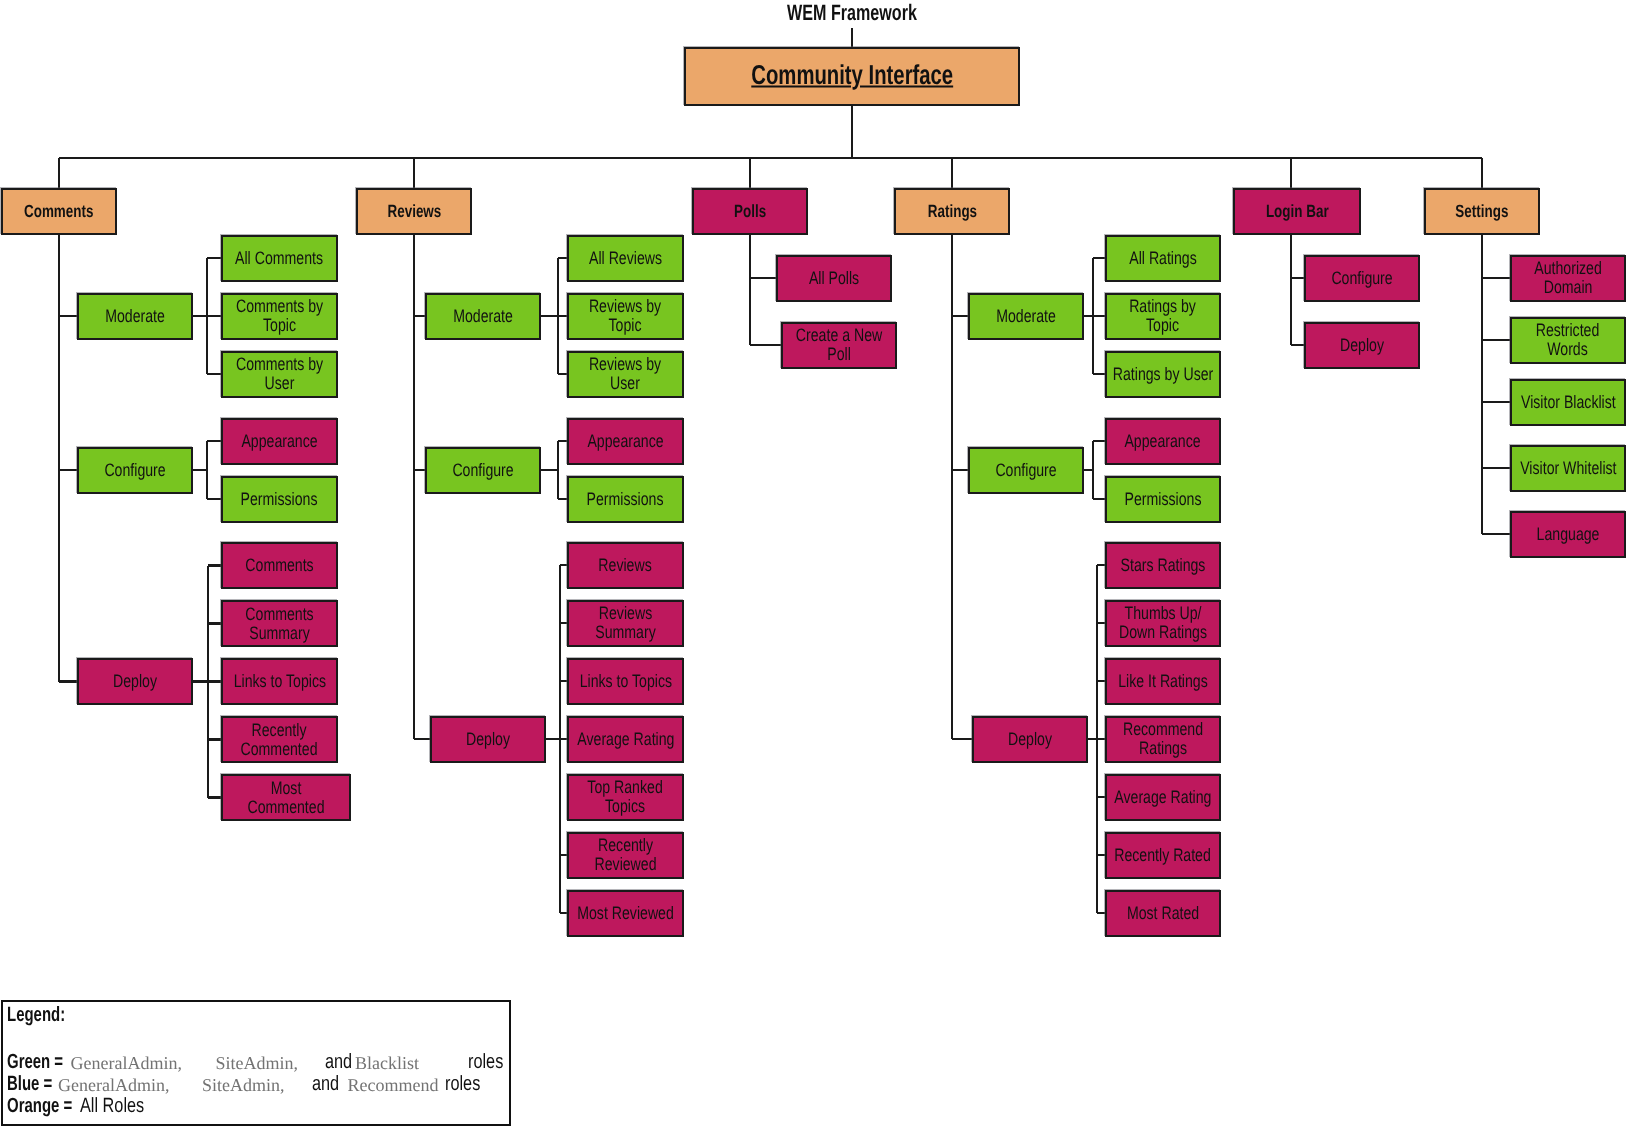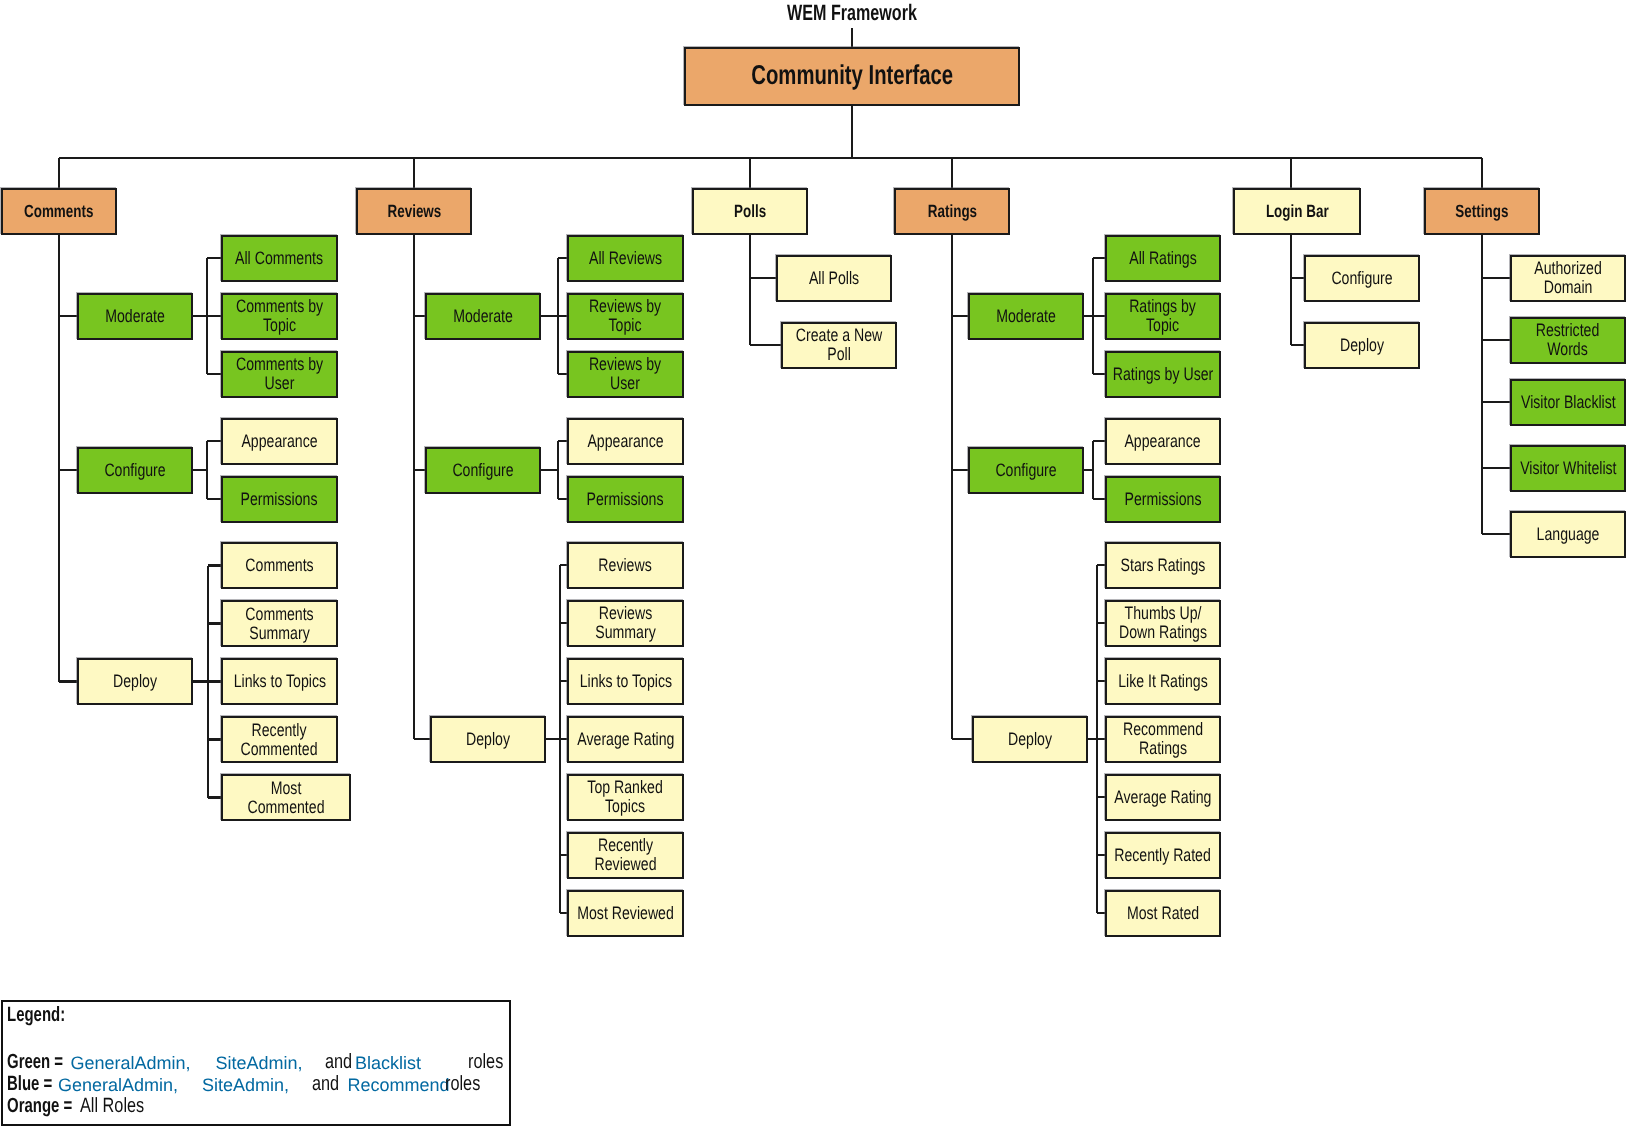--- a/index.html
+++ b/index.html
@@ -9,36 +9,36 @@
         -webkit-font-smoothing:antialiased;-moz-osx-font-smoothing:grayscale;}
   #wires{position:absolute;left:0;top:0;width:1626px;height:1127px;}
   .node{position:absolute;box-sizing:border-box;border:2px solid #1a1a1a;
         display:flex;align-items:center;justify-content:center;text-align:center;
         box-shadow:-1px -1px 0 0 rgba(90,90,100,0.45);}
   .node > span{display:block;white-space:pre;line-height:1.04;}
   .lvl1{font-weight:bold;font-size:17.7px;}
   .lvl1 > span{transform:scaleX(0.76);}
   .lvl2,.lvl3{font-size:18px;font-weight:400;}
   .lvl2 > span,.lvl3 > span{transform:scaleX(0.785);}
-  .root{font-weight:bold;font-size:27.4px;}
+  .root{font-weight:bold;font-size:27.4px;text-decoration:underline;}
   .root > span{transform:scaleX(0.741) translateY(-1.5px);}
   .c-orange{background:#EBA76A;}
   .c-green{background:#78C520;}
-  .c-blue{background:#fef9c3;}
+  .c-blue{background:#be185d;}
   #title{position:absolute;font-weight:bold;font-size:22.3px;white-space:nowrap;}
   #title > span{display:inline-block;transform:scaleX(0.723);transform-origin:left bottom;}
   #legend{position:absolute;box-sizing:border-box;border:2.2px solid #111111;background:#ffffff;}
   #lg-title{position:absolute;font-weight:bold;font-size:20.6px;}
   #lg-title > span{display:inline-block;transform:scaleX(0.726);transform-origin:left bottom;}
   .lg-row{position:absolute;white-space:nowrap;font-size:20.6px;height:0;}
   .lg-row > span{position:absolute;bottom:0;white-space:pre;display:inline-block;
                  transform-origin:left bottom;}
   .lg-row .k{font-weight:bold;transform:scaleX(0.726);}
   .lg-row .w{transform:scaleX(0.79);}
-  .lg-row .m{font-family:Liberation Sans, sans-serif;font-size:18px;color:#0369a1;}
+  .lg-row .m{font-family:Liberation Serif, serif;font-size:18px;color:#737373;}
 </style>
 </head>
 <body>
 
 <div id="page">
   <svg id="wires" viewBox="0 0 1626 1127">
     <path d="M852.0 28.0V47.0 M852.0 106.0V158.0 M59.0 158.0H1482.0 M59.0 158.0V187.5 M414.0 158.0V187.5 M750.0 158.0V187.5 M952.0 158.0V187.5 M1291.0 158.0V187.5 M1482.0 158.0V187.5 M59.0 234.5V681.5 M59.0 316.0H77.0 M193.0 316.0H207.0 M207.0 258.0V374.0 M207.0 258.0H221.0 M207.0 316.0H221.0 M207.0 374.0H221.0 M59.0 470.0H77.0 M193.0 470.0H207.0 M207.0 441.0V499.0 M207.0 441.0H221.0 M207.0 499.0H221.0 M59.0 681.5H77.0 M193.0 681.5H208.0 M208.0 565.5V797.5 M208.0 565.5H221.0 M208.0 623.5H221.0 M208.0 681.5H221.0 M208.0 739.5H221.0 M208.0 797.5H221.0 M414.0 234.5V739.0 M414.0 316.0H425.0 M541.0 316.0H558.0 M558.0 258.0V374.0 M558.0 258.0H567.0 M558.0 316.0H567.0 M558.0 374.0H567.0 M414.0 470.0H425.0 M541.0 470.0H558.0 M558.0 441.0V499.0 M558.0 441.0H567.0 M558.0 499.0H567.0 M414.0 739.0H430.0 M546.0 739.0H560.0 M560.0 565.0V913.0 M560.0 565.0H567.0 M560.0 623.0H567.0 M560.0 681.0H567.0 M560.0 739.0H567.0 M560.0 855.0H567.0 M560.0 913.0H567.0 M750.0 234.5V345.0 M750.0 278.0H781.0 M750.0 345.0H781.0 M952.0 234.5V739.0 M952.0 316.0H968.0 M1084.0 316.0H1093.0 M1093.0 258.0V374.0 M1093.0 258.0H1105.0 M1093.0 316.0H1105.0 M1093.0 374.0H1105.0 M952.0 470.0H968.0 M1084.0 470.0H1093.0 M1093.0 441.0V499.0 M1093.0 441.0H1105.0 M1093.0 499.0H1105.0 M952.0 739.0H972.0 M1088.0 739.0H1097.0 M1097.0 565.0V913.0 M1097.0 565.0H1105.0 M1097.0 623.0H1105.0 M1097.0 681.0H1105.0 M1097.0 739.0H1105.0 M1097.0 797.0H1105.0 M1097.0 855.0H1105.0 M1097.0 913.0H1105.0 M1291.0 234.5V345.0 M1291.0 278.0H1304.0 M1291.0 345.0H1304.0 M1482.0 234.5V534.0 M1482.0 278.0H1510.0 M1482.0 340.0H1510.0 M1482.0 402.0H1510.0 M1482.0 468.0H1510.0 M1482.0 534.0H1510.0" stroke="#1a1a1a" stroke-width="2.2" fill="none" shape-rendering="crispEdges"></path>
   </svg>
   <div id="title" style="left:787px;top:0px;"><span>WEM Framework</span></div>
   <div class="node root c-orange" style="left:684px;top:47px;width:336px;height:59px">

